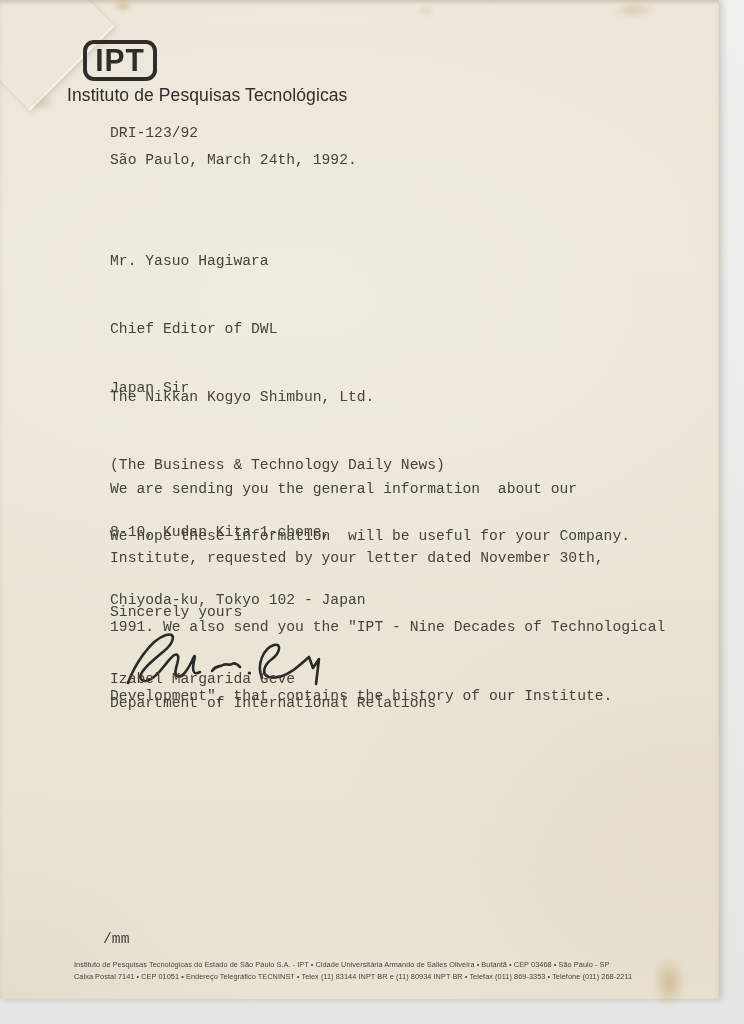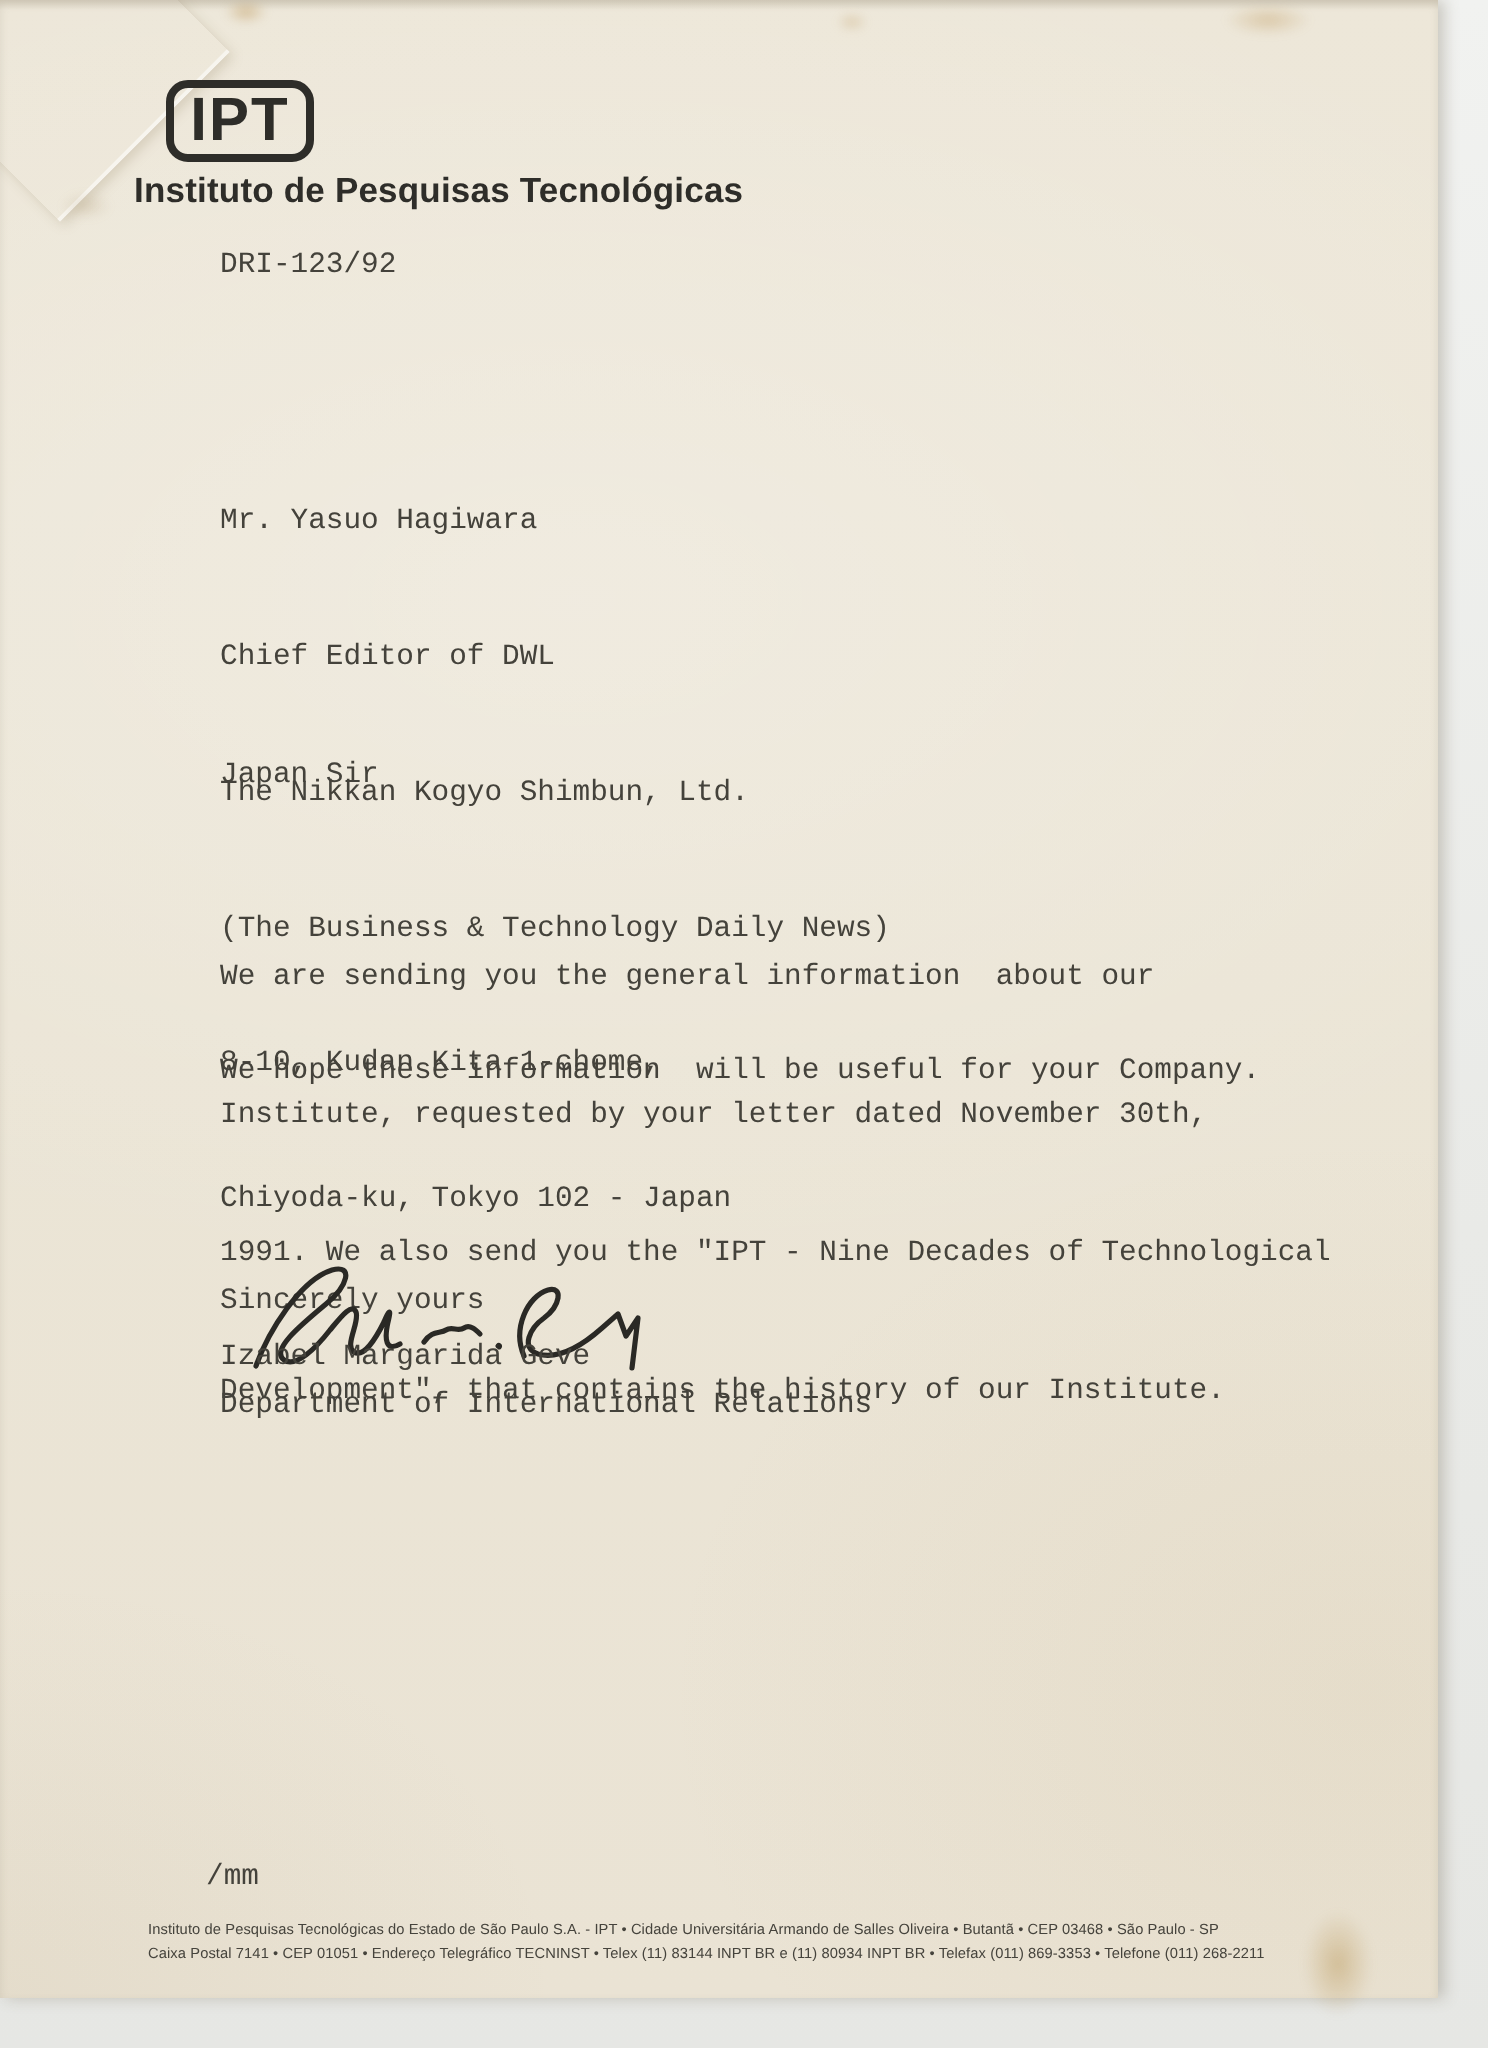--- a/index.html
+++ b/index.html
@@ -44,35 +44,35 @@
     display: flex; align-items: center; justify-content: center;
     color: #2e2d29;
   }
   .logo-text {
     font-weight: bold; font-size: 30px; letter-spacing: 1px;
     transform: scaleY(1.02); line-height: 1;
     font-family: "Liberation Sans", sans-serif;
   }
   .org-name {
     position: absolute; left: 67px; top: 85px;
-    font-weight: bold; font-size: 17.5px; letter-spacing: 0.1px;
+    font-weight: normal; font-size: 17.5px; letter-spacing: 0.1px;
     color: #2e2d29;
   }
   .mono {
     position: absolute;
     font-family: "Liberation Mono", "DejaVu Sans Mono", monospace;
     font-size: 14.7px; color: #44423b; white-space: pre;
   }
   .ref      { left: 110px; top: 105px; margin-top: 20px; }
   .dateline { left: 110px; top: 152px; }
   .recipient { left: 110px; top: 205px; line-height: 22.6px; }
   .salutation { left: 110px; top: 380px; }
   .para1 { left: 110px; top: 432px; line-height: 23px; }
   .para2 { left: 110px; top: 528px; }
-  .closing { left: 110px; top: 604px; margin-top: 39px; }
+  .closing { left: 110px; top: 604px; }
   .sig-name { left: 110px; top: 671px; text-align: right; }
   .sig-title { left: 110px; top: 695px; }
   .typist { left: 103px; top: 931px; }
   .signature-svg { position: absolute; left: 122px; top: 628px; width: 205px; height: 62px; }
 
   .footer {
     position: absolute; left: 74px; top: 959px; width: 580px;
     font-size: 7.35px; line-height: 11.6px; letter-spacing: 0.05px;
     color: #45433c; font-weight: normal;
     font-family: "Liberation Sans", sans-serif;
@@ -89,20 +89,21 @@
   <div class="stain stain-c"></div>
   <div class="stain stain-d"></div>
   <div class="stain stain-e"></div>
 
   <div class="logo-box">
     <span class="logo-text">IPT</span>
   </div>
   <div class="org-name">Instituto de Pesquisas Tecnológicas</div>
   <div class="mono ref">DRI-123/92</div>
 
+  <div class="mono dateline">São Paulo, March 24th, 1992.</div>
 
   <div class="mono recipient">
     <div>Mr. Yasuo Hagiwara</div>
     <div>Chief Editor of DWL</div>
     <div>The Nikkan Kogyo Shimbun, Ltd.</div>
     <div>(The Business &amp; Technology Daily News)</div>
     <div>8-10, Kudan Kita 1-chome,</div>
     <div>Chiyoda-ku, Tokyo 102 - Japan</div>
   </div>
 

